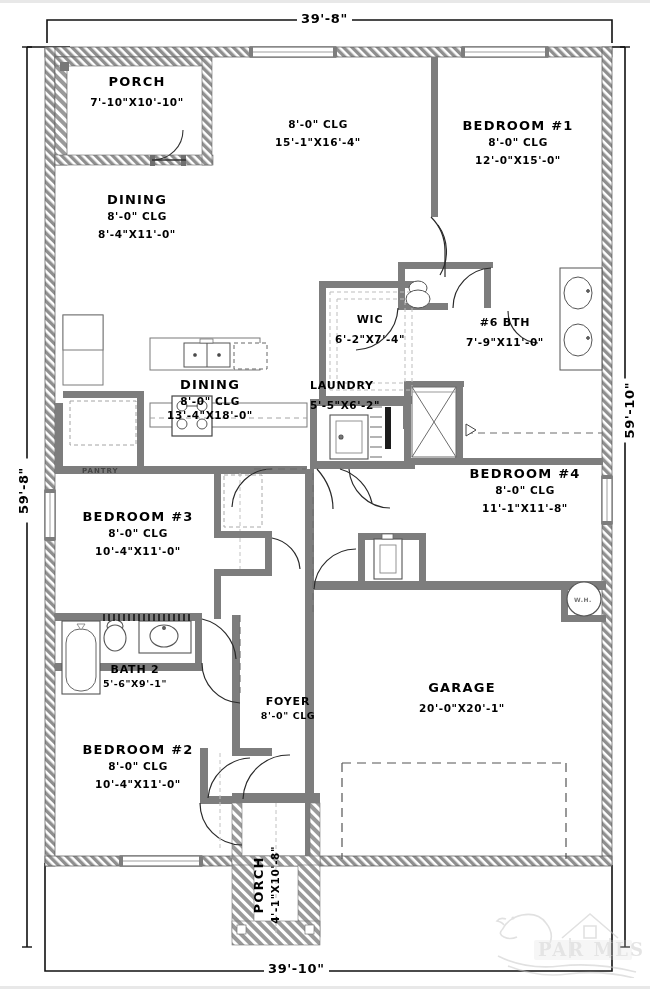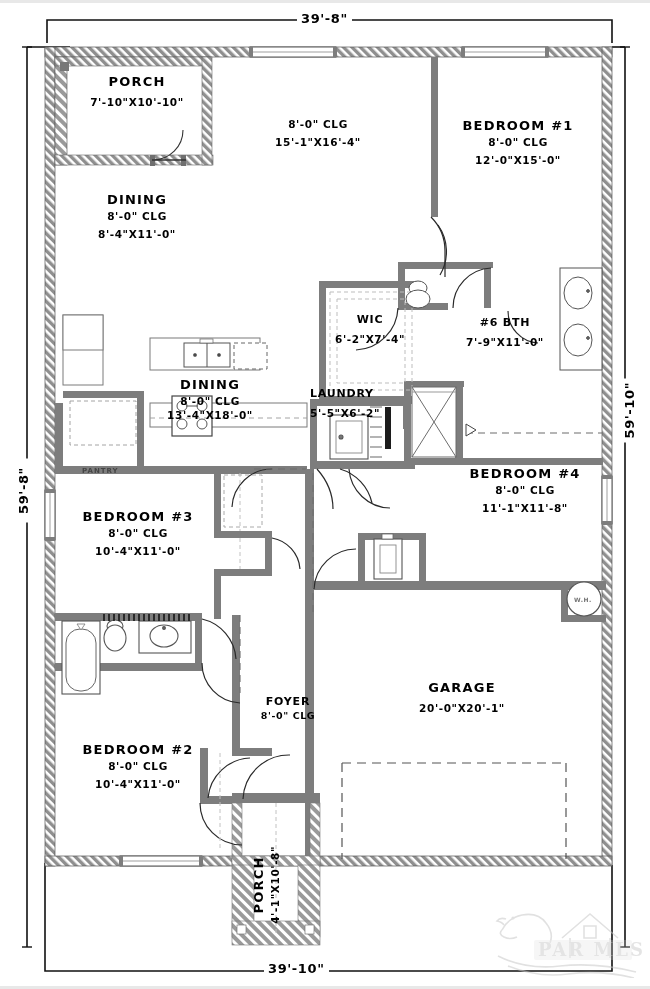--- a/index.html
+++ b/index.html
@@ -410,37 +410,41 @@
     <span class="nm">#6 BTH</span>
     <span class="ln2">7'-9"X11'-0"</span>
   </div>
 
   <div class="lbl" style="left:140px;top:373px;width:140px;">
     <span class="nm">DINING</span>
     <span class="ln">8'-0" CLG</span>
     <span class="ln">13'-4"X18'-0"</span>
   </div>
 
-  <div class="lbl small" style="left:310px;top:384px;width:104px;text-align:left;">
+  <div class="lbl small" style="left:310px;top:376px;width:104px;text-align:left;">
     <span class="nm">LAUNDRY</span>
     <span class="ln2">5'-5"X6'-2"</span>
   </div>
 
   <div class="lbl" style="left:440px;top:462px;width:170px;">
     <span class="nm">BEDROOM #4</span>
     <span class="ln">8'-0" CLG</span>
     <span class="ln2">11'-1"X11'-8"</span>
   </div>
 
   <div class="lbl" style="left:58px;top:505px;width:160px;">
     <span class="nm">BEDROOM #3</span>
     <span class="ln">8'-0" CLG</span>
     <span class="ln2">10'-4"X11'-0"</span>
   </div>
 
+  <div class="lbl small" style="left:82px;top:660px;width:106px;">
+    <span class="nm">BATH 2</span>
+    <span class="ln">5'-6"X9'-1"</span>
+  </div>
 
   <div class="lbl small" style="left:240px;top:692px;width:96px;">
     <span class="nm">FOYER</span>
     <span class="ln">8'-0" CLG</span>
   </div>
 
   <div class="lbl" style="left:58px;top:738px;width:160px;">
     <span class="nm">BEDROOM #2</span>
     <span class="ln">8'-0" CLG</span>
     <span class="ln2">10'-4"X11'-0"</span>

